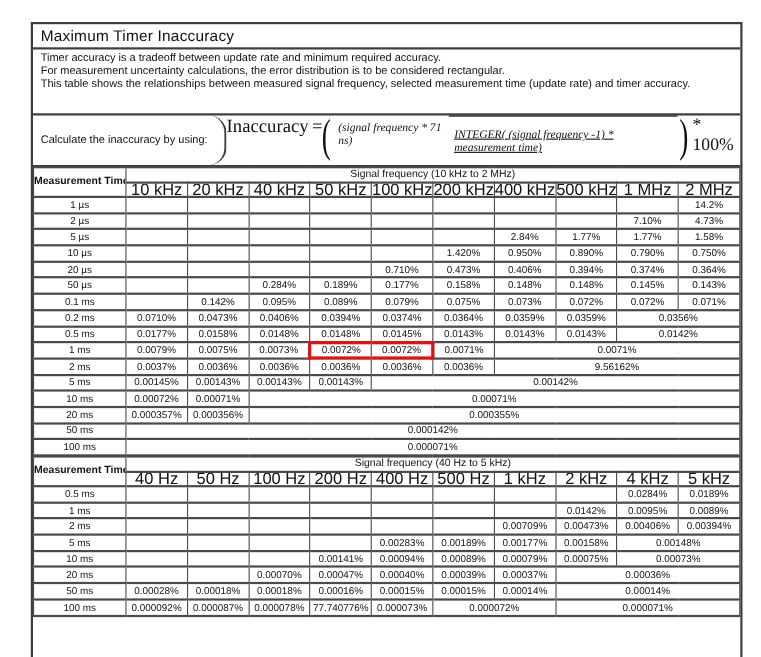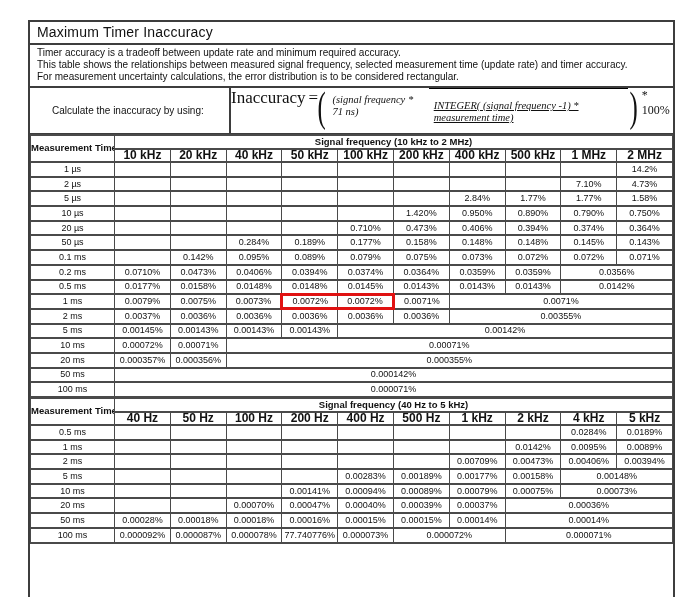--- a/index.html
+++ b/index.html
@@ -2,61 +2,61 @@
 <html style="--hl: #e01212; --bd: #3d3d3d;"><head>
 <meta charset="utf-8">
 <style>
   * { margin:0; padding:0; box-sizing:border-box; }
   html,body { width:692px; height:597px; background:#ffffff; overflow:hidden;
               font-family:"Liberation Sans", sans-serif; color:#111; }
   .sheet { position:absolute; left:28px; top:20px; width:647px; min-height:600px;
            border:2px solid var(--bd,#3d3d3d); background:#fff; }
   .section-title { border-bottom:2px solid var(--bd,#3d3d3d); padding:2px 7px 3px;
                    font-size:14px; font-weight:normal; letter-spacing:.2px; }
-  .section-desc { border-bottom:2px solid var(--bd,#3d3d3d); padding:2px 7px 3px;
+  .section-desc { border-bottom:2px solid var(--bd,#3d3d3d); padding:2px 7px 20px;
                   font-size:10px; line-height:12px; }
   .formula-row { display:flex; border-bottom:2px solid var(--bd,#3d3d3d); height:47px; }
-  .formula-label { width:201px; flex:none; border-right:2px solid var(--bd,#3d3d3d);
-                   display:flex; align-items:center; padding-left:22px; font-size:10px; }
+  .formula-label { width:176px; flex:none; border-right:2px solid var(--bd,#3d3d3d);
+                   display:flex; align-items:center; padding-left:7px; font-size:10px;border-radius:16px; }
   .formula-box { flex:1; display:flex; align-items:flex-start; justify-content:center;
                  font-family:"Liberation Serif", serif; }
   .f-lhs { font-size:17px; margin-right:3px; }
   .f-eq  { font-size:17px; }
   .bigparen { font-size:40px; line-height:38px; font-family:"Liberation Serif",serif;
               transform:scale(.62,1.05); display:inline-block; margin:0 -3px; font-weight:400; }
   .frac { display:inline-flex; flex-direction:row; align-items:center;
           font-style:italic; font-size:10.5px; line-height:12px; margin:0 2px; }
   .frac .num { padding:0 5px 1px; }
   .frac .den { border-top:1px solid #000; padding:11px 5px 0;text-decoration:underline; }
-  .f-mult { font-size:12px; margin-left:4px; }
+  .f-mult { font-size:16px; margin-left:4px; }
 
   table.grid { border-collapse:collapse; width:100%; table-layout:fixed; font-size:9px; }
   table.grid + table.grid, table.grid { margin-top:-1px; }
   .grid th, .grid td { border:1px solid #4a4a4a; border-top-width:2px; border-bottom-width:2px;
                        text-align:center; vertical-align:middle; padding:0; height:14.7px;
                        line-height:11px; font-weight:normal; white-space:nowrap; overflow:hidden; }
   .grid .corner { font-weight:bold; font-size:9.5px; line-height:10.5px; }
-  .grid .band   { font-weight:bold; font-size:9.5px; height:13.5px; }
-  .grid .colhead{ font-weight:bold; font-size:12px; height:13.5px; }
+  .grid .band   { font-weight:normal; font-size:9.5px; height:13.5px; }
+  .grid .colhead{ font-weight:normal; font-size:15px; height:13.5px; }
   .grid td.hl-l { border-left:3px solid var(--hl,#e01212); border-top:3px solid var(--hl,#e01212);
                   border-bottom:3px solid var(--hl,#e01212); }
   .grid td.hl-r { border-right:3px solid var(--hl,#e01212); border-top:3px solid var(--hl,#e01212);
                   border-bottom:3px solid var(--hl,#e01212); }
 </style>
 </head>
 <body>
 
 <div class="sheet">
 
   <div class="section-title">Maximum Timer Inaccuracy</div>
 
   <div class="section-desc">
     <div>Timer accuracy is a tradeoff between update rate and minimum required accuracy.</div>
+    <div>For measurement uncertainty calculations, the error distribution is to be considered rectangular.</div>
     <div>This table shows the relationships between measured signal frequency, selected measurement time (update rate) and timer accuracy.</div>
-    <div>For measurement uncertainty calculations, the error distribution is to be considered rectangular.</div>
   </div>
 
   <div class="formula-row">
     <div class="formula-label">Calculate the inaccuracy by using:</div>
     <div class="formula-box">
       <span class="f-lhs">Inaccuracy</span>
       <span class="f-eq">=</span>
       <span class="bigparen">(</span>
       <span class="frac">
         <span class="num">(signal frequency * 71 ns)</span>
@@ -225,21 +225,21 @@
             <td colspan="4">0.0071%</td>
           </tr>
           <tr>
             <td>2 ms</td>
             <td>0.0037%</td>
             <td>0.0036%</td>
             <td>0.0036%</td>
             <td>0.0036%</td>
             <td>0.0036%</td>
             <td>0.0036%</td>
-            <td colspan="4">0.00355%</td>
+            <td colspan="4">9.56162%</td>
           </tr>
           <tr>
             <td>5 ms</td>
             <td>0.00145%</td>
             <td>0.00143%</td>
             <td>0.00143%</td>
             <td>0.00143%</td>
             <td colspan="6">0.00142%</td>
           </tr>
           <tr>

